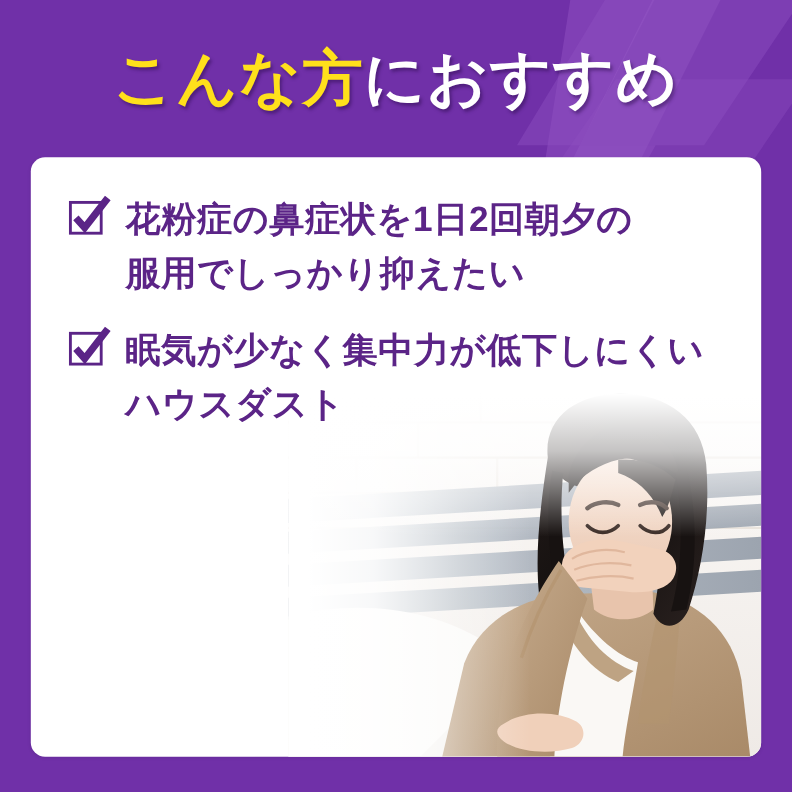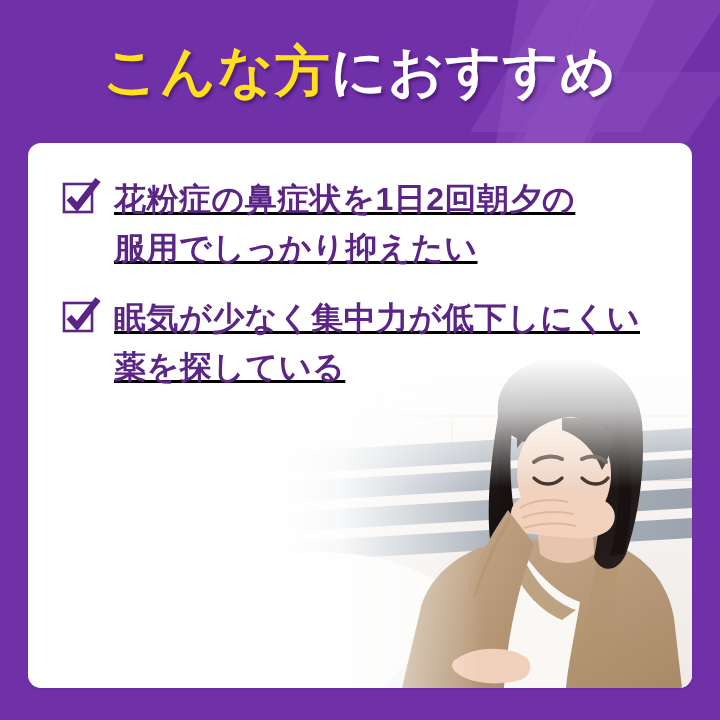--- a/index.html
+++ b/index.html
@@ -85,21 +85,20 @@
     background: linear-gradient(to bottom, #ffffff 0%, rgba(255,255,255,0.75) 40%, rgba(255,255,255,0) 100%);
   }
 
   
   .list {
     position: absolute;
     left: 0; top: 0;
     width: 100%;
     padding: 32px 12px 0 0;
     box-sizing: border-box;
-    text-decoration: underline;
   }
   .item {
     display: flex;
     align-items: flex-start;
     padding: 0 0 0 34px;
     margin-bottom: 22px;
   }
   .item:last-child { margin-bottom: 0; }
 
   .check {
@@ -266,19 +265,19 @@
       </div>
 
       <div class="item">
         <span class="check">
           <svg width="34" height="34" viewBox="0 0 34 34" xmlns="http://www.w3.org/2000/svg">
             <rect x="2" y="4" width="28" height="28" fill="none" stroke="#5B2487" stroke-width="2.6"></rect>
             <path d="M7 18 L15 27 L36 0" fill="none" stroke="#5B2487" stroke-width="6.5" stroke-linecap="butt" stroke-linejoin="miter"></path>
           </svg>
         </span>
         <span class="item-text">眠気が少なく集中力が低下しにくい
-薬を探している</span>
+ハウスダスト</span>
       </div>
 
 
     </div>
   </div>
 </div>
 
 </body></html>

